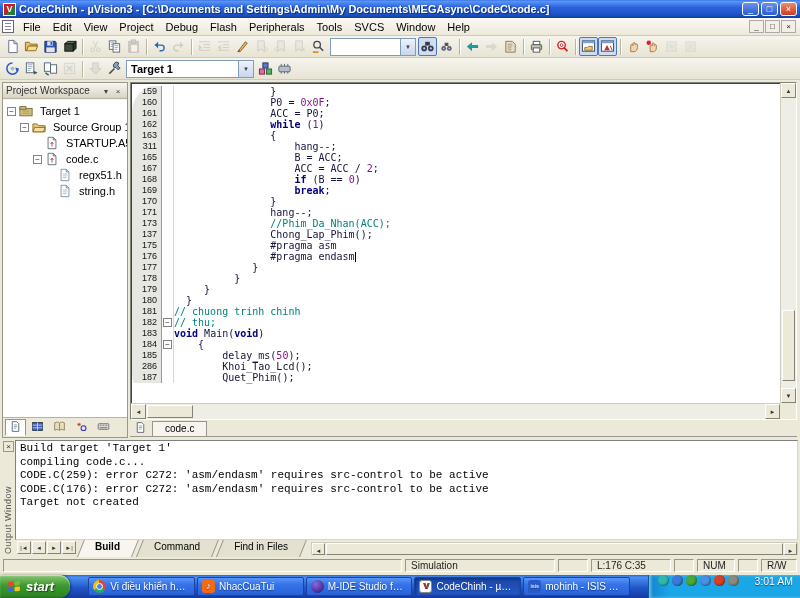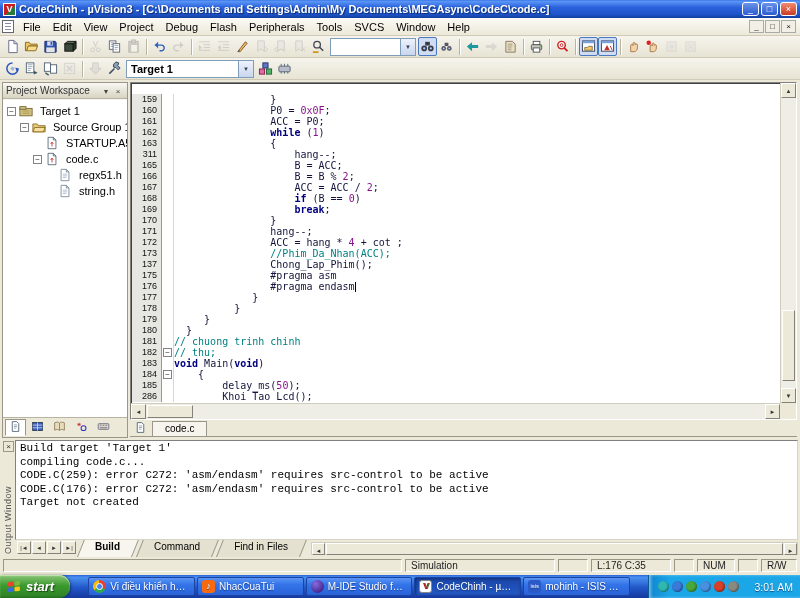--- a/index.html
+++ b/index.html
@@ -53,21 +53,21 @@
   .tspace{width:12px;flex:none;}
   .tico{width:16px;height:15px;flex:none;margin-right:3px;display:flex;align-items:center;}
   .tlabel{padding:0 2px;}
   .ws-tabs{position:absolute;left:0;right:0;bottom:0;height:19px;display:flex;align-items:flex-end;gap:1px;padding:1px 2px;background:#ece9d8;}
   .wstab{width:21px;height:17px;display:flex;align-items:center;justify-content:center;border:1px solid transparent;}
   .wstab.active{border:1px solid #9a968a;border-bottom-color:#fff;background:#fff;}
 
   
   .editor-area{position:absolute;left:130px;top:82px;width:667px;height:338px;background:#fff;
     border:1px solid #808080;border-right-color:#fff;border-bottom-color:#fff;box-shadow:inset 1px 1px 0 #404040;}
-  .code-view{position:absolute;left:1px;top:1px;right:17px;bottom:17px;overflow:hidden;padding-top:10px;background:#fff;}
+  .code-view{position:absolute;left:1px;top:1px;right:17px;bottom:17px;overflow:hidden;padding-top:2px;background:#fff;border-radius:28px;}
   .crow{display:flex;height:11px;align-items:center;}
   .ln{width:30px;flex:none;height:100%;background:#e7e7e2;border-right:1px solid #9a9a94;
     font-size:9px;color:#111;text-align:right;padding-right:4px;line-height:11px;}
   .fold{width:12px;flex:none;height:100%;border-right:1px solid #d8d8d2;font-size:8px;color:#333;position:relative;}
   .foldbox{position:absolute;left:1px;top:1px;width:9px;height:9px;border:1px solid #848284;background:#fff;
     font-size:8px;line-height:7px;text-align:center;}
   .codetext{font-family:"DejaVu Sans Mono","Liberation Mono",monospace;font-size:10px;line-height:11px;white-space:pre;color:#14143c;}
   .c-k{font-weight:bold;color:#000080;}
   .c-c{color:#008080;}
   .c-n{color:#8a1090;}
@@ -121,21 +121,21 @@
   .chrome-icon{border-radius:50%;background:conic-gradient(#e84033 0 33%,#33a852 33% 66%,#fbbc05 66% 100%);}
   .chrome-icon::after{content:"";position:absolute;inset:3px;border-radius:50%;background:#4285f4;border:1px solid #fff;}
   .nhaccuatui-icon{background:#f86a10;}
   .nhaccuatui-icon::after{content:"♪";position:absolute;inset:0;color:#fff;font-size:9px;line-height:13px;text-align:center;}
   .mide-icon{border-radius:50%;background:radial-gradient(circle at 35% 30%,#8a6ae0,#2a1070);}
   .uvision-icon{background:#fff;border:1px solid #888;}
   .uvision-icon::after{content:"V";position:absolute;inset:0;text-align:center;font-size:9px;line-height:11px;font-weight:bold;
     color:#b01818;text-shadow:1px 0 0 #2a7a3a;}
   .isis-icon{background:#2a5ac8;}
   .isis-icon::after{content:"isis";position:absolute;inset:0;color:#fff;font-size:6px;line-height:13px;text-align:center;}
-  .tray{height:23px;flex:none;width:152px;display:flex;align-items:center;gap:3px;padding:0 7px 0 9px;color:#fff;
+  .tray{height:23px;flex:none;width:152px;display:flex;align-items:flex-start;gap:3px;padding:0 7px 0 9px;color:#fff;
     background:linear-gradient(90deg,#0f85cf,#1ba6e8 14%,#1ba6e8);border-left:1px solid #0a5a98;box-shadow:inset 2px 0 3px rgba(255,255,255,.45);}
   .trayicon{width:11px;height:11px;border-radius:50%;flex:none;box-shadow:inset -1px -1px 2px rgba(0,0,0,.4);}
   .clock{margin-left:auto;font-size:10.5px;text-shadow:0 1px 1px #0a4a80;}
 </style>
 </head>
 <body>
 
 <div>
 
   <div class="titlebar">
@@ -648,25 +648,20 @@
           <span class="ln">311</span>
           <span class="fold"></span>
           <span class="codetext"><span>                    </span><span class="c-p">hang--;</span></span>
         </div>
         <div class="crow">
           <span class="ln">165</span>
           <span class="fold"></span>
           <span class="codetext"><span>                    </span><span class="c-p">B = ACC;</span></span>
         </div>
         <div class="crow">
-          <span class="ln">166</span>
-          <span class="fold"></span>
-          <span class="codetext"><span>                    </span><span class="c-p">B = B % </span><span class="c-n">2</span><span class="c-p">;</span></span>
-        </div>
-        <div class="crow">
           <span class="ln">167</span>
           <span class="fold"></span>
           <span class="codetext"><span>                    </span><span class="c-p">ACC = ACC / </span><span class="c-n">2</span><span class="c-p">;</span></span>
         </div>
         <div class="crow">
           <span class="ln">168</span>
           <span class="fold"></span>
           <span class="codetext"><span>                    </span><span class="c-k">if</span><span class="c-p"> (B == </span><span class="c-n">0</span><span class="c-p">)</span></span>
         </div>
         <div class="crow">
@@ -676,25 +671,20 @@
         </div>
         <div class="crow">
           <span class="ln">170</span>
           <span class="fold"></span>
           <span class="codetext"><span>                </span><span class="c-p">}</span></span>
         </div>
         <div class="crow">
           <span class="ln">171</span>
           <span class="fold"></span>
           <span class="codetext"><span>                </span><span class="c-p">hang--;</span></span>
-        </div>
-        <div class="crow">
-          <span class="ln">172</span>
-          <span class="fold"></span>
-          <span class="codetext"><span>                </span><span class="c-p">ACC = hang * </span><span class="c-n">4</span><span class="c-p"> + cot ;</span></span>
         </div>
         <div class="crow">
           <span class="ln">173</span>
           <span class="fold"></span>
           <span class="codetext"><span>                </span><span class="c-c">//Phim_Da_Nhan(ACC);</span></span>
         </div>
         <div class="crow">
           <span class="ln">137</span>
           <span class="fold"></span>
           <span class="codetext"><span>                </span><span class="c-p">Chong_Lap_Phim();</span></span>

